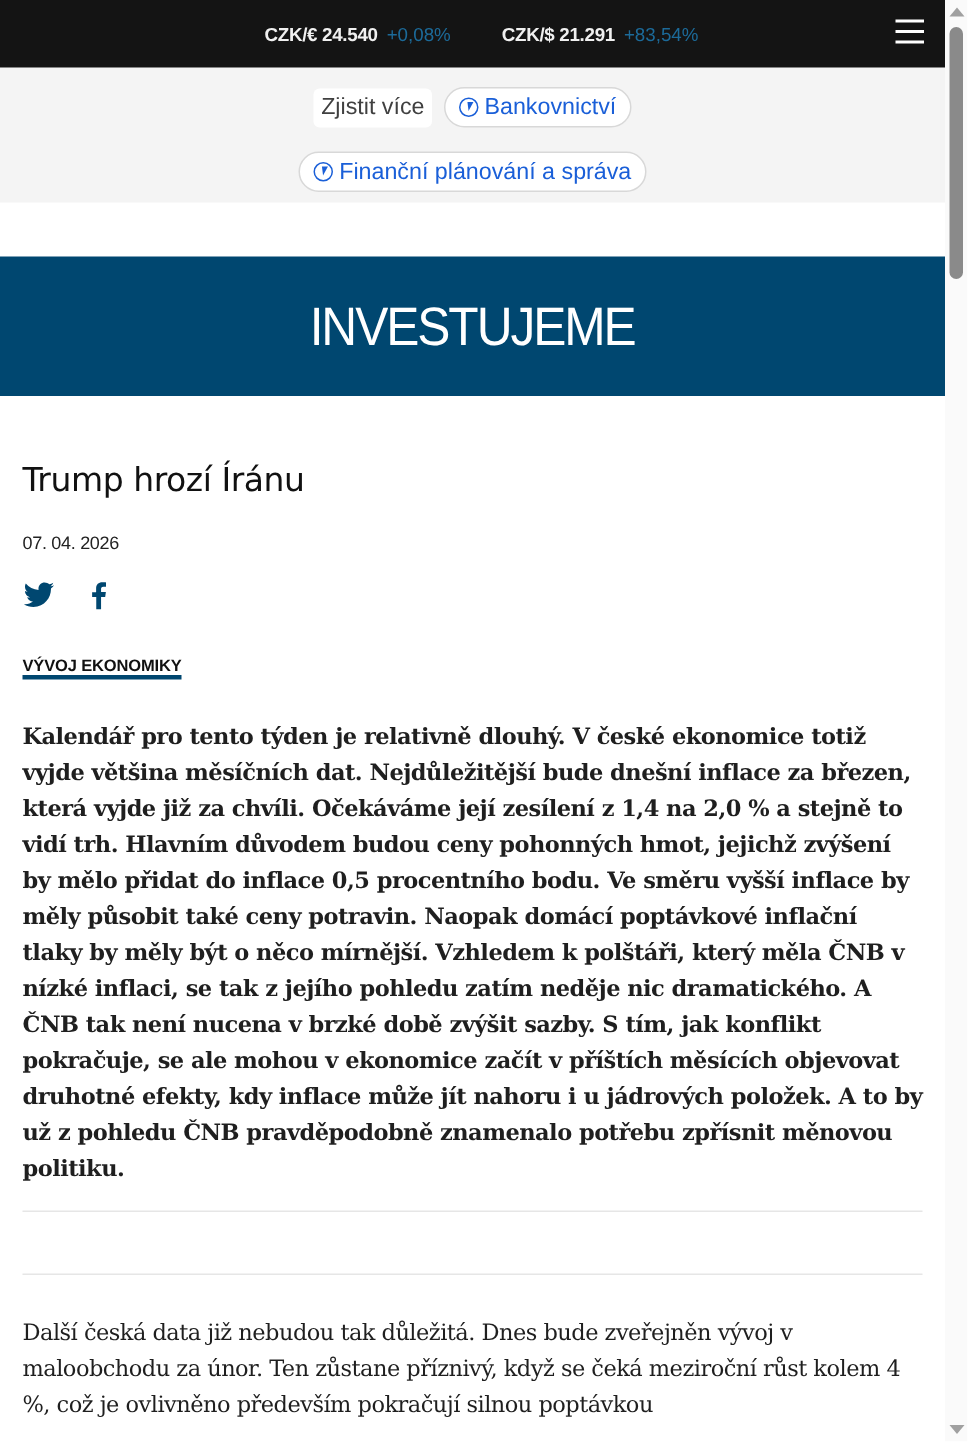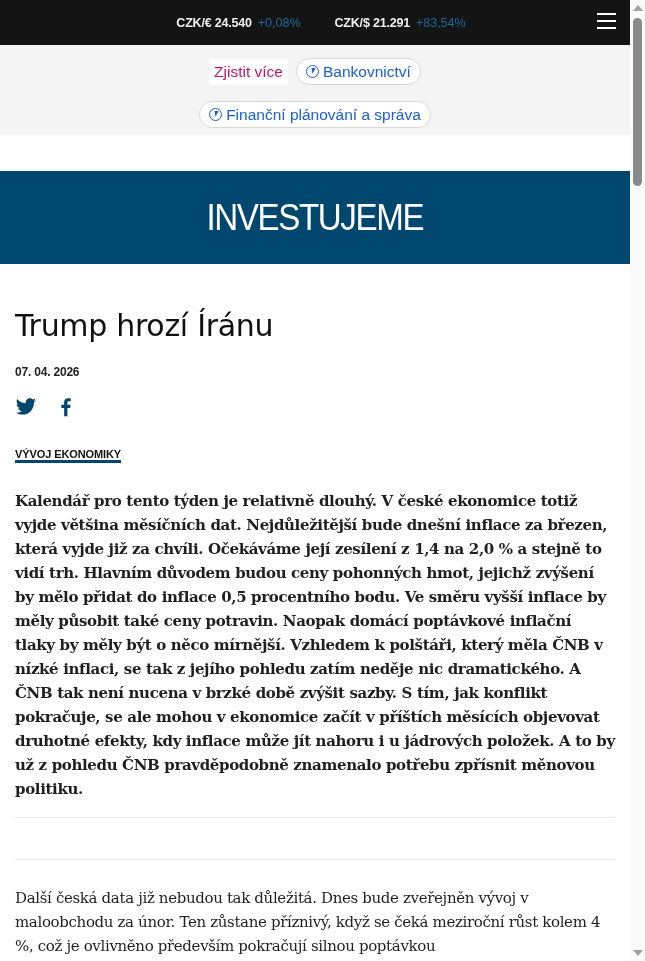--- a/index.html
+++ b/index.html
@@ -14,34 +14,34 @@
     .ticker .rate { display: flex; gap: 6px; align-items: baseline; font-size: 12.5px; }
     .ticker .pair { color: #f0f0f0; font-weight: bold; letter-spacing: -0.2px; }
     .ticker .chg { color: #1c6a99; }
     .ticker .menu { position: absolute; right: 14px; top: 13px; width: 19px; height: 18px; cursor: pointer; }
     .ticker .menu span { display: block; height: 2px; background: #fff; margin-bottom: 5px; }
 
     
     .chips { background: #f4f4f4; height: 90px; padding-top: 13px; }
     .chip-row { display: flex; justify-content: center; align-items: center; gap: 8px; margin-bottom: 8px; }
     .chip-row.second { margin-top: 16px; }
-    .chip-label { background: #fff; color: #be185d; font-size: 15.5px; padding: 4px 5px; border-radius: 4px; }
+    .chip-label { background: #fff; color: #404040; font-size: 15.5px; padding: 4px 5px; border-radius: 4px; }
     .chip { display: flex; align-items: center; gap: 4px; background: #fff; border: 1px solid #d8d8d8; border-radius: 14px; padding: 3px 9px; color: #1a5fd8; font-size: 15.5px; cursor: pointer; height: 27px; }
     .chip .bolt { width: 13px; height: 13px; border: 1.8px solid #1a5fd8; border-radius: 50%; position: relative; display: inline-block; }
     .chip .bolt::after { content: ""; position: absolute; left: 3.5px; top: 1.5px; width: 0; height: 0;
       border-left: 2.5px solid transparent; border-right: 2.5px solid transparent; border-top: 6px solid #1a5fd8; transform: skewX(-12deg); }
 
     
     .banner { height: 93px; background: #004770; display: flex; align-items: center; justify-content: center; margin-top: 36px; }
     .banner .logo { color: #fff; font-family: "Liberation Sans Narrow", "Liberation Sans", sans-serif; font-size: 36px; letter-spacing: -1.5px; transform: scaleX(0.92); font-weight: normal; }
 
     
     .article { padding: 0 15px; }
-    .title { font-family: "DejaVu Sans", sans-serif; font-size: 30px; color: #111; margin-top: 44px; letter-spacing: -0.3px; font-weight: normal; }
-    .date { font-size: 12px; color: #222; margin-top: 22px; letter-spacing: -0.2px; font-weight: bold; }
+    .title { font-family: "DejaVu Sans", sans-serif; font-size: 22px; color: #111; margin-top: 44px; letter-spacing: -0.3px; font-weight: normal; }
+    .date { font-size: 12px; color: #222; margin-top: 22px; letter-spacing: -0.2px; }
     .share { display: flex; gap: 18px; margin-top: 17px; align-items: center; }
     .share .icon { width: 22px; height: 22px; cursor: pointer; display: inline-block; }
     .category { margin-top: 30px; font-size: 11px; font-weight: bold; color: #111; display: inline-block; border-bottom: 3px solid #004770; letter-spacing: -0.1px; }
     .para { font-family: "DejaVu Serif", serif; font-size: 15px; line-height: 24px; color: #1f1f1f; margin-top: 26px; letter-spacing: -0.35px; }
     .para.bold { font-weight: bold; }
     .divider { border: 0; border-top: 1px solid #e6e6e6; margin: 0; }
     .div1 { margin-top: 16px; }
     .div2 { margin-top: 41px; }
     .para2 { font-weight: normal; }
 

